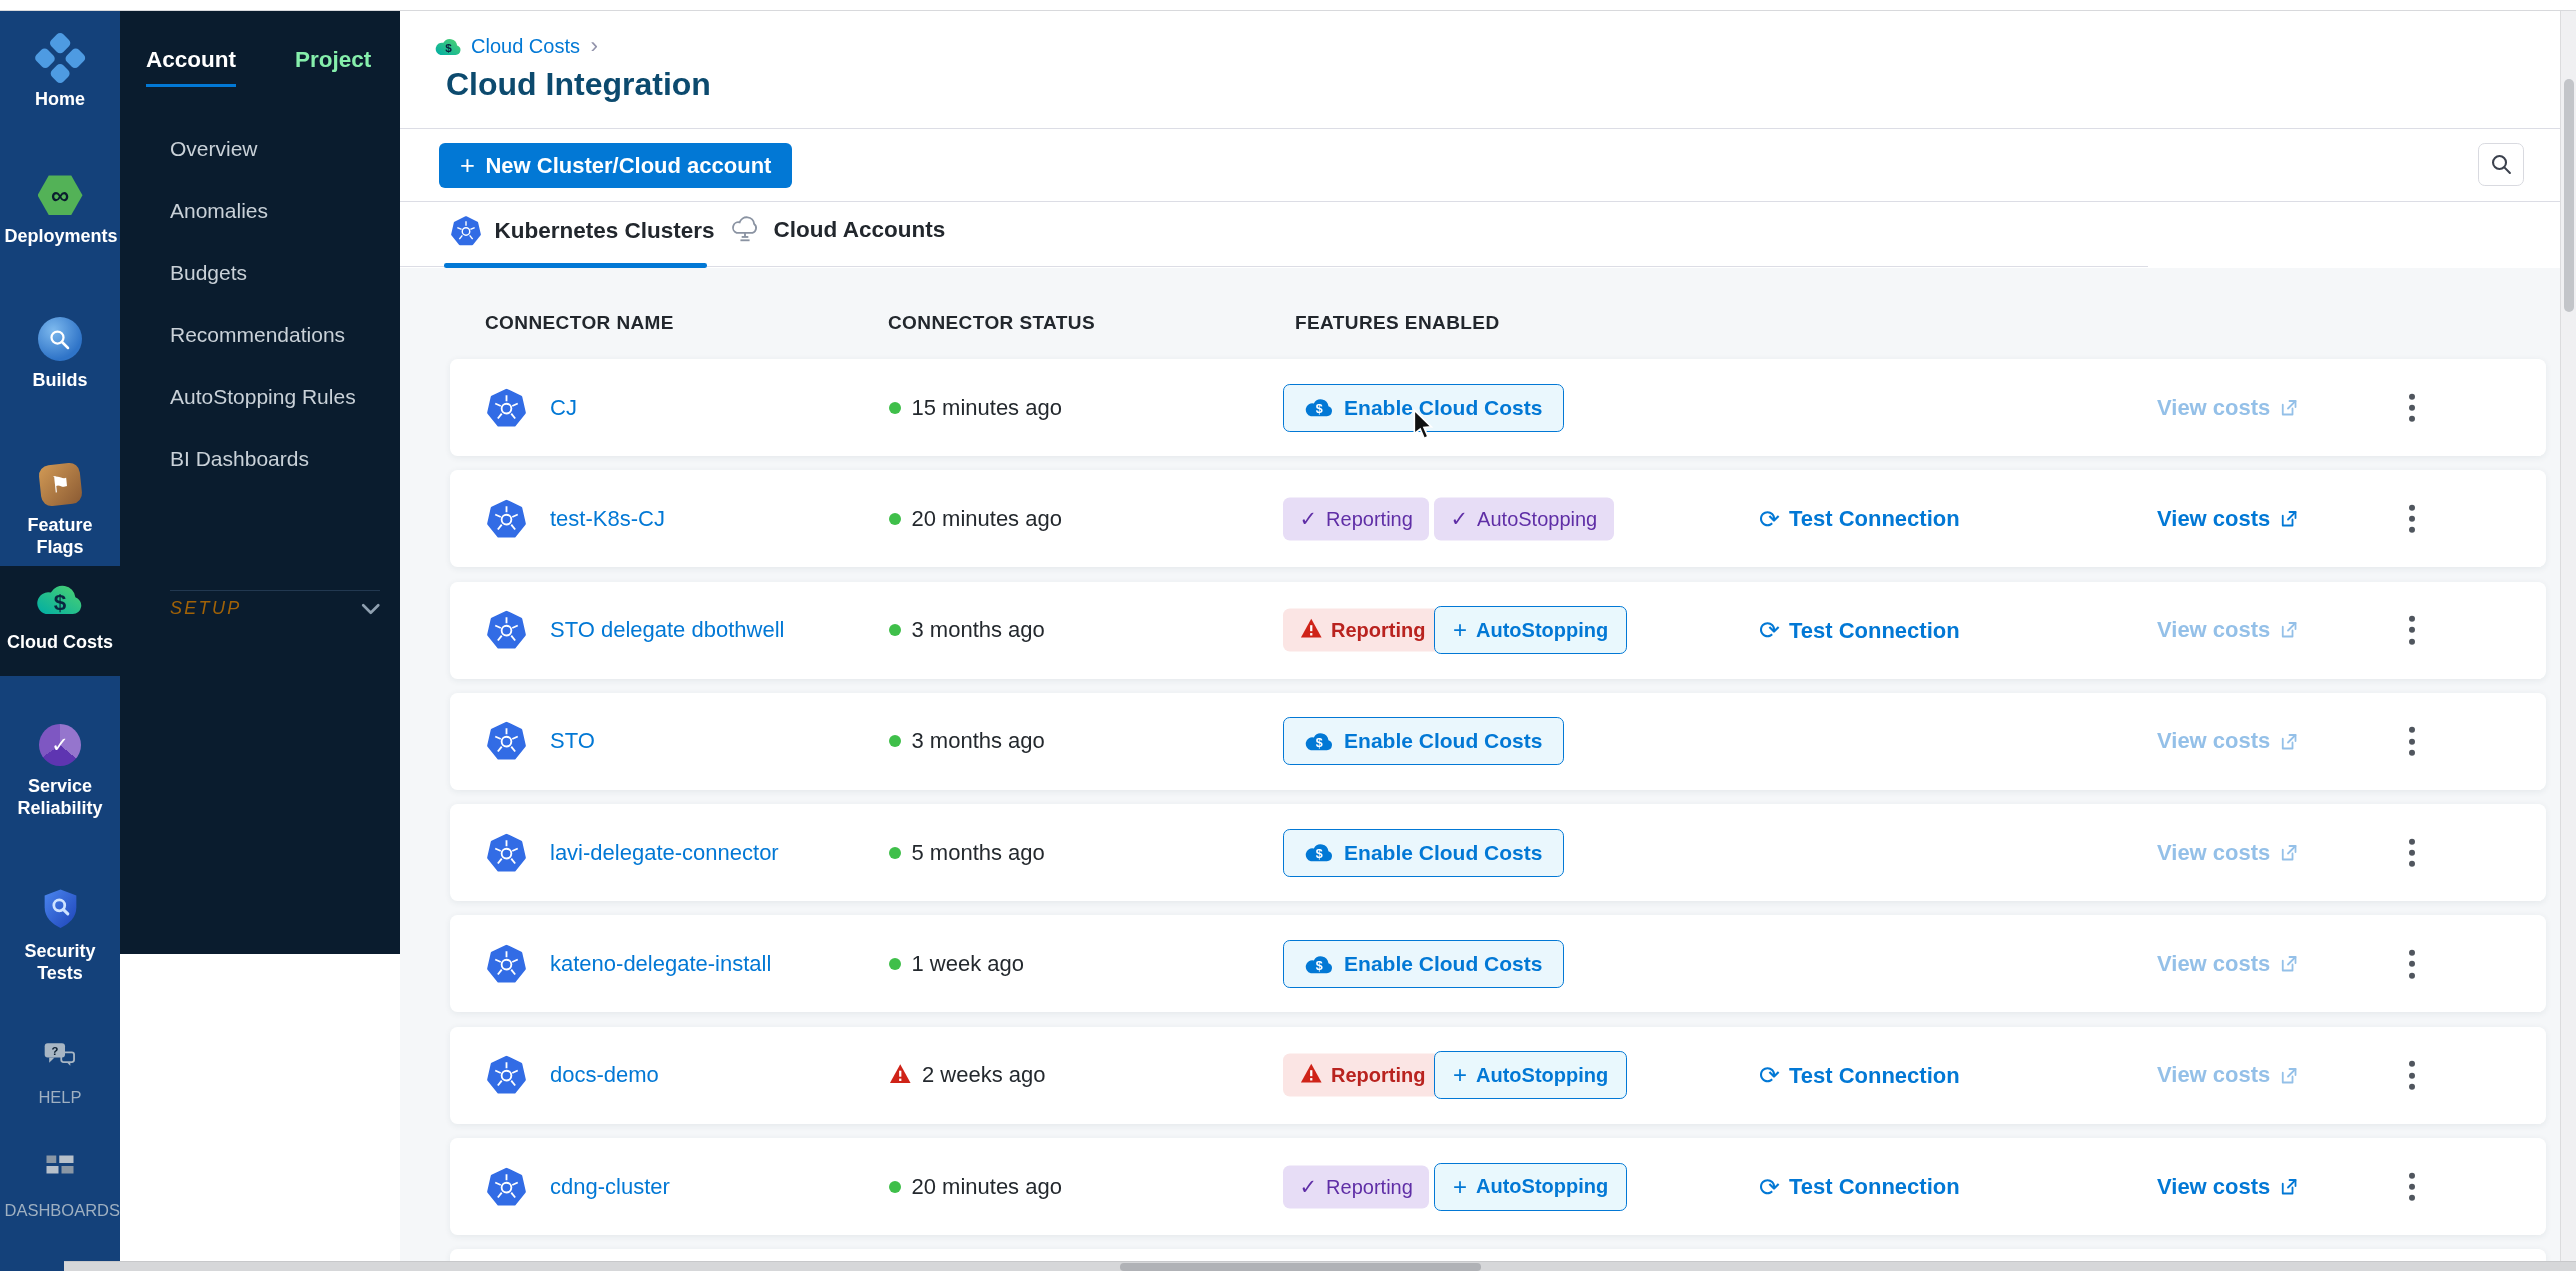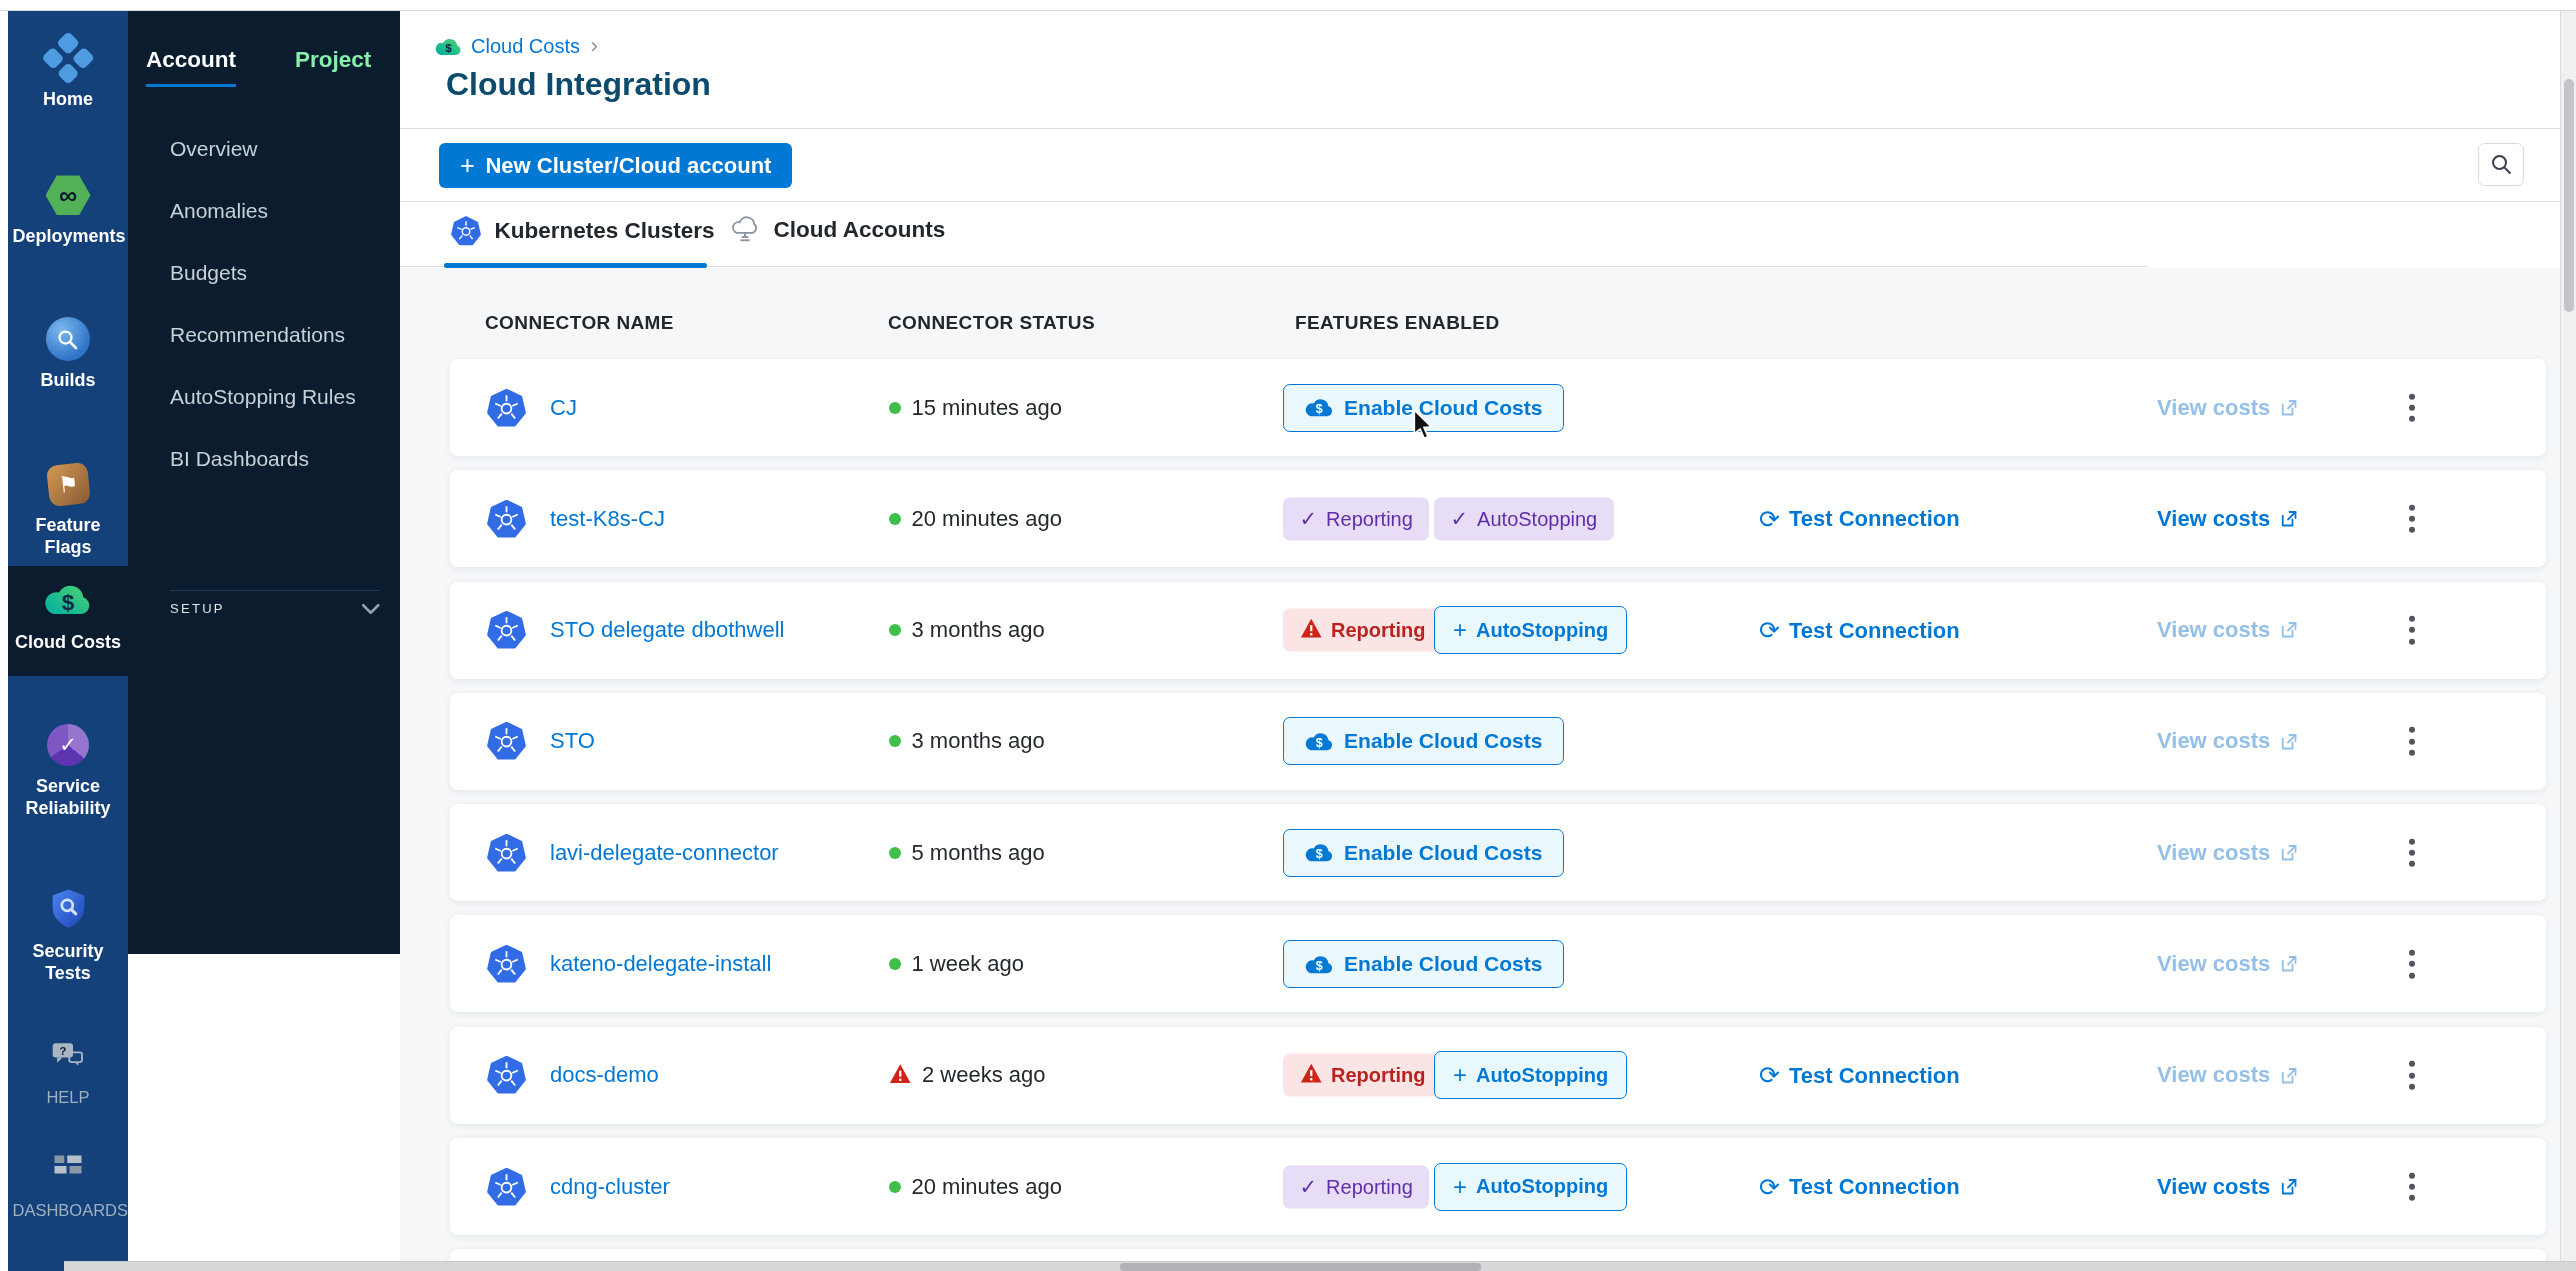--- a/index.html
+++ b/index.html
@@ -16,21 +16,21 @@
     --pagebg:#f5f7f9;
     --divider:#dcdde5;
     --text-dark:#22272d;
   }
   *{box-sizing:border-box;margin:0;padding:0;font-family:"Liberation Sans","DejaVu Sans",sans-serif;}
   html,body{width:2576px;height:1271px;overflow:hidden;background:#fff;}
   .screen{position:relative;width:2576px;height:1271px;background:#fff;overflow:hidden;}
   .topstrip{position:absolute;left:0;top:0;width:2576px;height:11.3px;background:#fff;border-bottom:0.8px solid #d8d9dc;z-index:40;}
 
   
-  .modnav{position:absolute;left:8px;top:11.3px;width:120px;height:1260px;background:var(--nav-blue);z-index:10;padding-left:28px;}
+  .modnav{position:absolute;left:0;top:11.3px;width:120px;height:1260px;background:var(--nav-blue);z-index:10;padding-left:28px;}
   .mod-item{position:absolute;left:0;width:120px;text-align:center;cursor:pointer;}
   .mod-item .mico{display:flex;align-items:center;justify-content:center;height:48px;margin-bottom:6px;}
   .mod-item .mlabel{color:#fff;font-size:18px;font-weight:bold;line-height:22px;padding:0 4.5px;}
   .mod-item.muted .mlabel{color:#9fb0c1;font-weight:normal;font-size:16.5px;}
   .mod-item.active-bg{background:var(--navy);}
   
   .logo-grid{display:inline-grid;grid-template-columns:16.5px 16.5px;grid-gap:5.3px;transform:rotate(45deg);}
   .logo-grid i{width:16.5px;height:16.5px;border-radius:4.5px;background:#4e9be2;}
   .hex{width:45px;height:41px;background:#53b257;clip-path:polygon(25% 2%,75% 2%,100% 50%,75% 98%,25% 98%,0% 50%);display:flex;align-items:center;justify-content:center;color:#0a1c2e;font-size:25.5px;font-weight:bold;}
   .ball{width:44px;height:44px;border-radius:50%;background:radial-gradient(circle at 35% 30%,#7db9ee,#2f74c8 70%);display:flex;align-items:center;justify-content:center;}
@@ -41,21 +41,21 @@
   .sidenav{position:absolute;left:120px;top:11.3px;width:280px;height:943px;background:var(--navy);overflow:hidden;z-index:9;}
   .wm-circle{position:absolute;left:-90px;top:951px;width:541px;height:541px;border-radius:50%;background:#0e2436;}
   .wm-stem{position:absolute;left:180px;top:1090px;width:68px;height:195px;border-radius:21px;background:#0a1c2e;}
   .scope-tabs{position:absolute;left:26px;top:36px;width:240px;display:flex;gap:59px;}
   .scope-tab{font-size:22.5px;font-weight:bold;color:#86efac;cursor:pointer;padding-bottom:10.5px;}
   .scope-tab.active{color:#fff;border-bottom:3.8px solid var(--accent);}
   .side-menu{position:absolute;left:50px;top:107px;list-style:none;width:218px;}
   .side-menu li{height:62px;line-height:62px;font-size:21px;color:#c9d1d8;cursor:pointer;white-space:nowrap;}
   .side-div{position:absolute;left:50px;top:579px;width:210px;height:0.8px;background:#223850;}
   .setup-row{position:absolute;left:50px;top:580px;width:210px;height:35px;display:flex;align-items:center;justify-content:space-between;cursor:pointer;}
-  .setup-row span{font-size:13px;letter-spacing:2.3px;color:#e5e5e5;}
+  .setup-row span{font-size:18px;letter-spacing:2.3px;color:#a16207;font-style:italic;}
 
   
   .main-header{position:absolute;left:400px;top:11.3px;width:2160px;height:256px;background:#fff;}
   .hline{position:absolute;left:400px;width:2160px;height:0.8px;background:var(--divider);}
   .breadcrumb{position:absolute;left:435px;top:33px;display:flex;align-items:center;gap:9px;}
   .breadcrumb a{color:var(--accent);font-size:20px;text-decoration:none;cursor:pointer;}
   .crumb-sep{color:#9293ab;font-size:22.5px;margin-left:1.5px;}
   .page-title{position:absolute;left:446px;top:66px;font-size:32px;font-weight:bold;color:#0c4a6e;}
   .new-btn{position:absolute;left:439px;top:143px;height:45px;padding:0 21px;background:var(--accent);color:#fff;border:none;border-radius:6px;font-size:22px;font-weight:bold;display:flex;align-items:center;gap:10.5px;cursor:pointer;}
   .new-btn .plus{font-size:25.5px;font-weight:normal;}

